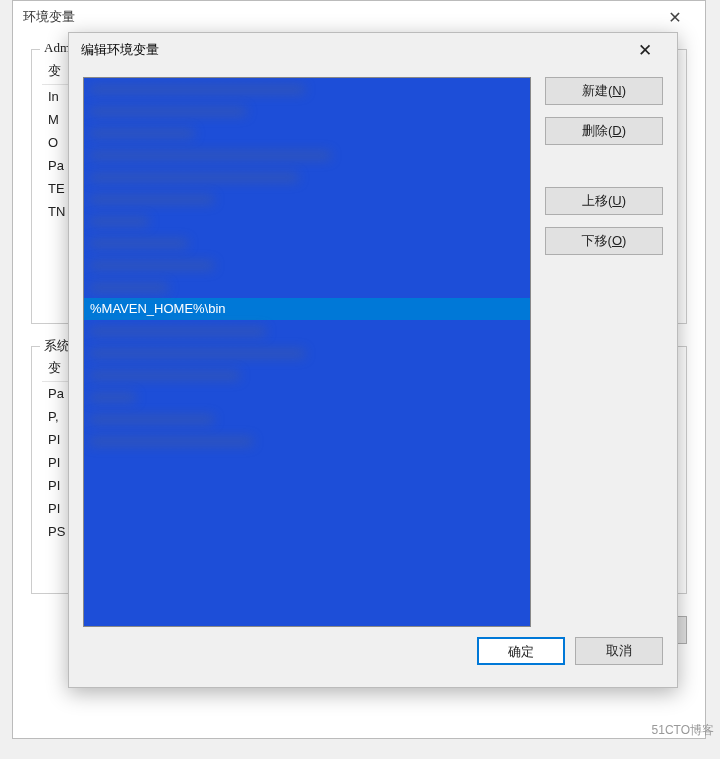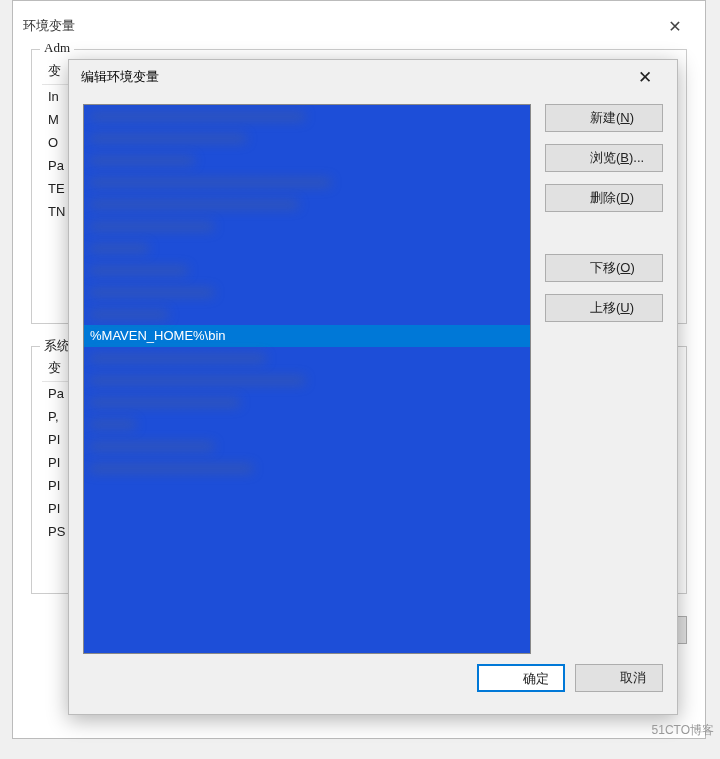--- a/index.html
+++ b/index.html
@@ -1,37 +1,37 @@
 <!DOCTYPE html>
 <html><head>
 <meta charset="utf-8">
 <style>
 * { box-sizing: border-box; font-family: "Microsoft YaHei", "Segoe UI", sans-serif; }
 body { margin: 0; background: #f0f0f0; width: 720px; height: 759px; overflow: hidden; position: relative; }
 
 
 .win { position: absolute; background: #fff; border: 1px solid #bbb; }
 .win-main { left: 12px; top: 0; width: 694px; height: 739px; }
-.titlebar { height: 30px; display: flex; align-items: flex-start; padding: 16px 10px; font-size: 13px; color: #333; }
+.titlebar { height: 30px; display: flex; align-items: center; padding: 16px 10px; font-size: 13px; color: #333; }
 .title-x { margin-left: auto; width: 40px; text-align: center; font-size: 16px; color: #444; }
 
 .content { padding: 16px 18px 10px; }
 .group { border: 1px solid #ccc; padding: 8px 10px 10px; margin-bottom: 22px; position: relative; }
 .group-label { position: absolute; top: -10px; left: 8px; background: #fff; padding: 0 4px; font-size: 13px; color: #222; font-family: Liberation Serif, serif; }
 .tbl { width: 100%; border-collapse: collapse; font-size: 13px; }
 .tbl td { padding: 4px 6px; color: #222; }
 .tbl .hdr td { border-bottom: 1px solid #e4e4e4; }
 
 .btn-row { display: flex; justify-content: flex-end; gap: 10px; margin-top: 14px; }
-.btn { min-width: 88px; height: 28px; line-height: 26px; background: #e1e1e1; border: 1px solid #adadad; font-size: 13px; color: #222; cursor: pointer; padding-left: 44px; }
+.btn { min-width: 88px; height: 28px; line-height: 26px; background: #e1e1e1; border: 1px solid #adadad; font-size: 13px; color: #222; text-align: center; cursor: pointer; }
 .btn.primary { border: 2px solid #0078d7; background: #fff; }
 .btn .u { text-decoration: underline; }
 
 
-.win-edit { left: 68px; top: 59px; width: 610px; height: 656px; background: #f0f0f0; box-shadow: 0 5px 20px rgba(0,0,0,0.3); }
+.win-edit { left: 68px; top: 32px; width: 610px; height: 656px; background: #f0f0f0; box-shadow: 0 5px 20px rgba(0,0,0,0.3); }
 .edit-title { height: 34px; display: flex; align-items: center; padding: 0 12px; font-size: 13px; }
 .edit-close { margin-left: auto; width: 40px; text-align: center; font-size: 17px; cursor: pointer; color: #222; }
 .edit-body { display: flex; padding: 10px 14px 0 14px; height: 560px; }
 .list { flex: 1; background: #1d4ed8; border: 1px solid #888; overflow: hidden; font-size: 13px; color: #222; }
 .list-row { padding: 2px 6px; height: 22px; line-height: 18px; white-space: nowrap; overflow: hidden; }
 .list-row.sel { background: #0078d7; color: #fff; }
 .blur { filter: blur(6px); color: #666; }
 .side { width: 118px; margin-left: 14px; display: flex; flex-direction: column; gap: 12px; }
 .gap { height: 18px; }
 .edit-foot { display: flex; justify-content: flex-end; gap: 10px; padding: 10px 14px 14px; }
@@ -137,25 +137,24 @@
       <div class="list-row sel">%MAVEN_HOME%\bin</div>
       <div class="list-row blur">xxxxxxxxxxxxxxxxxxxxxxxxxxx</div>
       <div class="list-row blur">xxxxxxxxxxxxxxxxxxxxxxxxxxxxxxxxx</div>
       <div class="list-row blur">xxxxxxxxxxxxxxxxxxxxxxx</div>
       <div class="list-row blur">xxxxxxx</div>
       <div class="list-row blur">xxxxxxxxxxxxxxxxxxx</div>
       <div class="list-row blur">xxxxxxxxxxxxxxxxxxxxxxxxx</div>
     </div>
     <div class="side">
       <div class="btn"><span>新建(</span><span class="u">N</span><span>)</span></div>
-      <div class="btn"><span>浏览(</span><span class="u">B</span><span>)...</span></div>
       <div class="btn"><span>删除(</span><span class="u">D</span><span>)</span></div>
       <div class="gap"></div>
+      <div class="btn"><span>上移(</span><span class="u">U</span><span>)</span></div>
       <div class="btn"><span>下移(</span><span class="u">O</span><span>)</span></div>
-      <div class="btn"><span>上移(</span><span class="u">U</span><span>)</span></div>
       <div class="gap"></div>
     </div>
   </div>
   <div class="edit-foot">
     <div class="btn primary">确定</div>
     <div class="btn">取消</div>
   </div>
 </div>
 
 <div class="watermark">51CTO博客</div>

